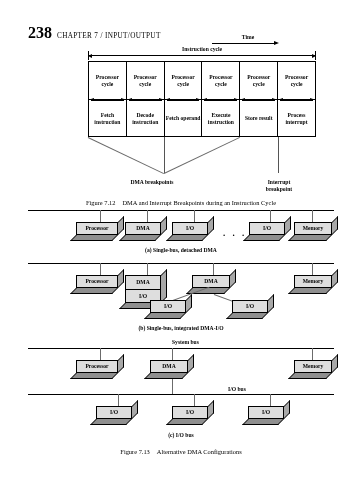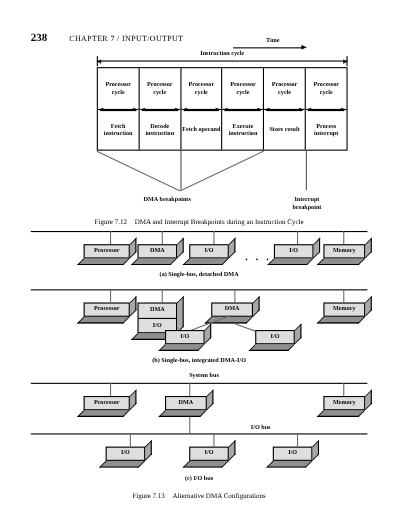--- a/index.html
+++ b/index.html
@@ -5,22 +5,22 @@
   html,body{margin:0;padding:0;}
   body{
     width:362px;height:480px;background:#ffffff;
     font-family:"Liberation Serif", serif;
     color:#000;overflow:hidden;position:relative;
   }
   .page{position:absolute;inset:0;}
 
   
   .runhead{position:absolute;left:28px;top:24px;white-space:nowrap;}
-  .runhead .folio{font-weight:bold;font-size:10px;letter-spacing:0px;}
-  .runhead .chap{font-size:7.2px;letter-spacing:.35px;margin-left:20px;}
+  .runhead .folio{font-weight:bold;font-size:16px;letter-spacing:0px;}
+  .runhead .chap{font-size:7.2px;letter-spacing:.35px;margin-left:5px;}
   .lbl{font-size:5.6px;line-height:6.4px;text-align:center;font-weight:bold;}
   .caption{position:absolute;font-size:6.4px;text-align:center;width:100%;left:0;}
   .caption .fignum{margin-right:7px;}
   .subcap{position:absolute;font-size:5.6px;font-weight:bold;text-align:center;width:100%;left:0;}
 
   
   #fig712{position:absolute;left:0;top:34px;width:362px;height:158px;}
   .timewrap{position:absolute;left:212px;top:0px;width:72px;text-align:center;}
   .timewrap .t{font-size:5.6px;font-weight:bold;line-height:7px;}
   .timearrow{position:relative;height:5px;}

